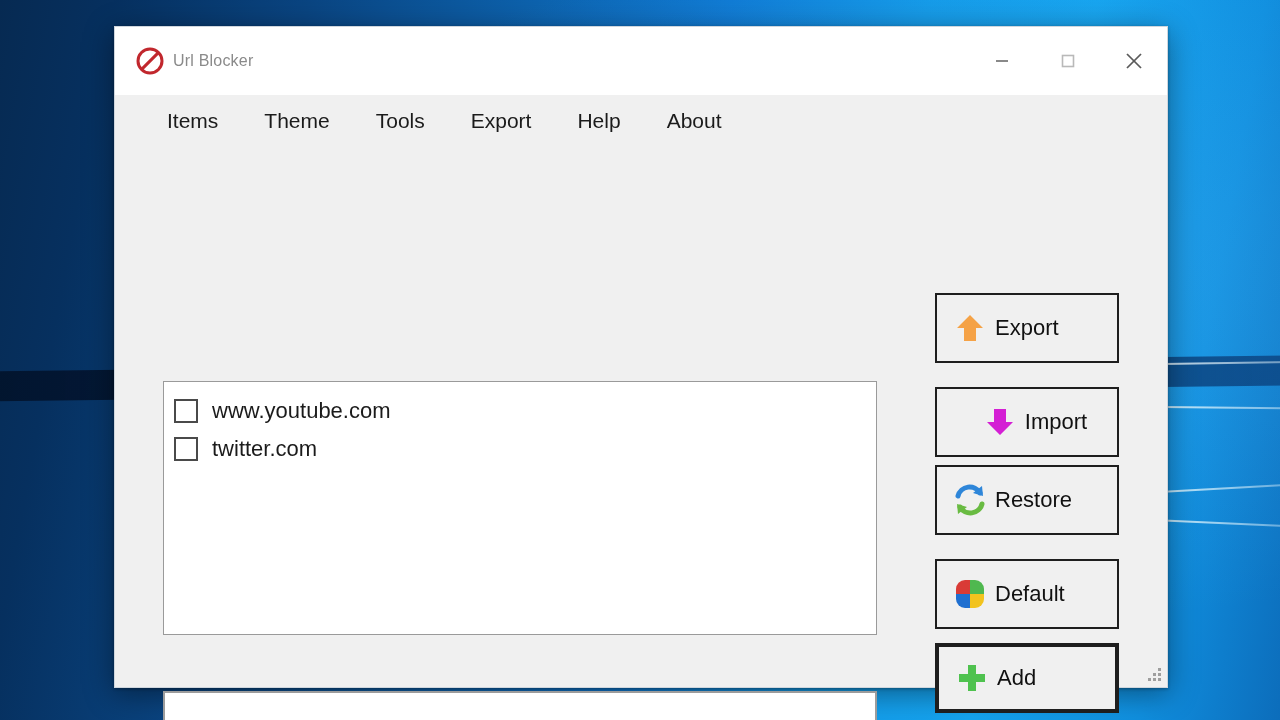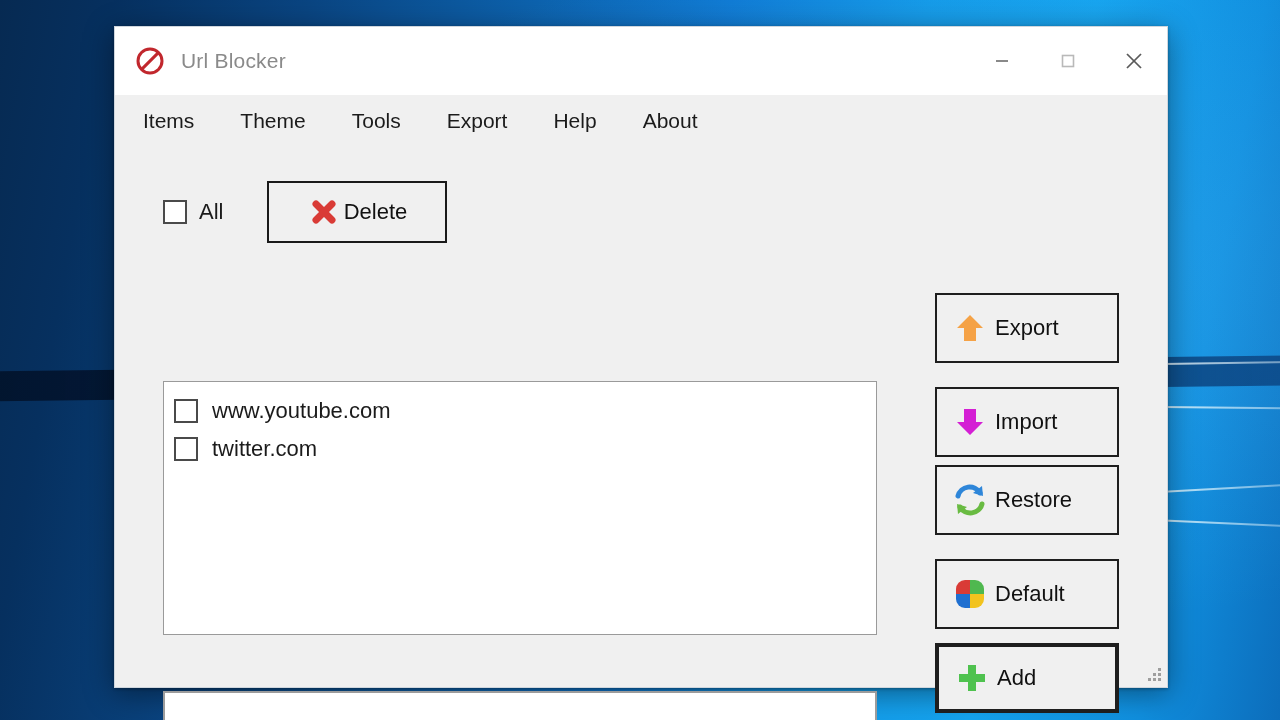--- a/index.html
+++ b/index.html
@@ -108,22 +108,22 @@
     flex: 0 0 auto;
     position: relative;
   }
   #app-icon {
     margin-left: 20px;
     width: 30px;
     height: 30px;
     flex: 0 0 auto;
   }
   #title-text {
-    margin-left: 16px;
-    font-size: 21px;
+    margin-left: 8px;
+    font-size: 16px;
     color: #8a8a8a;
     font-family: "Liberation Sans", sans-serif;
     letter-spacing: 0.2px;
     white-space: nowrap;
   }
   #win-controls {
     margin-left: auto;
     display: flex;
     height: 100%;
   }
@@ -137,20 +137,21 @@
   }
 
   
   #menubar {
     height: 52px;
     display: flex;
     align-items: center;
     padding-left: 28px;
     flex: 0 0 auto;
     background: #f0f0f0;
+    margin-left: 24px;
   }
   .menu-item {
     font-size: 21px;
     color: #1b1b1b;
     margin-right: 46px;
     cursor: default;
     white-space: nowrap;
     font-family: "Liberation Sans", sans-serif;
   }
 
@@ -265,21 +266,21 @@
     margin-bottom: 8px;
     cursor: pointer;
   }
   .side-btn.focused { border-width: 4px; }
   .side-btn .btn-label { margin-left: 8px; }
   .side-btn .icon { flex: 0 0 auto; display: flex; }
 
   
   #btn-apply   { margin-bottom: 8px; }
   #btn-export  { margin-bottom: 24px; }
-  #btn-import  { margin-bottom: 8px; }
+  #btn-import  { margin-bottom: 8px; justify-content: center; }
   #btn-restore { margin-bottom: 24px; }
   #btn-default { margin-bottom: 14px; }
 
   
   #resize-grip {
     position: absolute;
     right: 6px;
     bottom: 6px;
     width: 16px;
     height: 16px;
@@ -338,32 +339,20 @@
     <div class="menu-item">Items</div>
     <div class="menu-item">Theme</div>
     <div class="menu-item">Tools</div>
     <div class="menu-item">Export</div>
     <div class="menu-item">Help</div>
     <div class="menu-item">About</div>
   </div>
 
   <div id="content">
 
-    <div id="toolbar">
-      <div class="cb"></div>
-      <div id="all-label">All</div>
-
-      <div id="delete-button">
-        <svg width="32" height="32" viewBox="0 0 32 32">
-          <line x1="8" y1="8" x2="24" y2="24" stroke="#d93b36" stroke-width="7" stroke-linecap="round"></line>
-          <line x1="24" y1="8" x2="8" y2="24" stroke="#d93b36" stroke-width="7" stroke-linecap="round"></line>
-        </svg>
-        <span class="btn-label">Delete</span>
-      </div>
-    </div>
 
     <div id="listbox">
       <div class="list-row">
         <div class="cb"></div>
         <div class="list-label">www.youtube.com</div>
       </div>
       <div class="list-row">
         <div class="cb"></div>
         <div class="list-label">twitter.com</div>
       </div>

